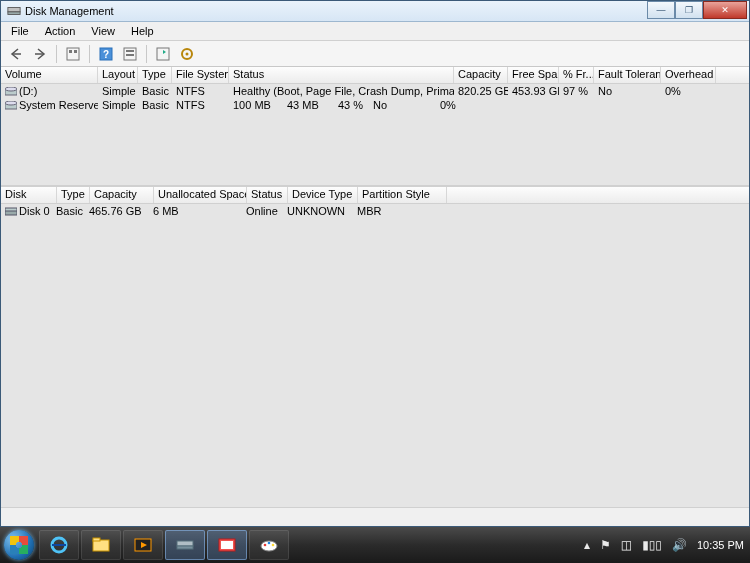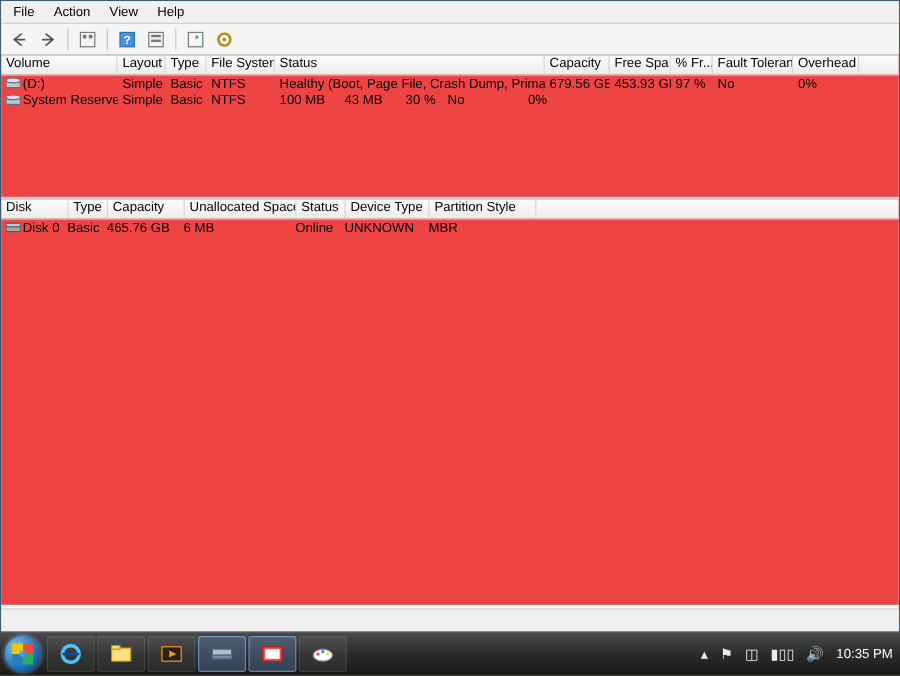--- a/index.html
+++ b/index.html
@@ -9,21 +9,21 @@
   .titlebar .icon { width:14px; height:14px; margin:0 4px; }
   .titlebar .title { font-size:11px; color:#000; flex:1; }
   .winctrls { display:flex; gap:0; height:18px; margin-top:-2px;}
   .winbtn { width:28px; height:18px; border:1px solid #6b8aa8; background:linear-gradient(#f4f8fc,#d1e1ef); display:flex; align-items:center; justify-content:center; font-size:9px; color:#30506e; cursor:default;}
   .winbtn.close { background:linear-gradient(#e9a39a,#c0392b); color:#fff; border-color:#8a2a20; width:44px;}
   .menubar { height:19px; background:#f0f0f0; border-bottom:1px solid #d0d0d0; display:flex; align-items:center; padding:0 2px; font-size:11px;text-align:right;}
   .menubar span { padding:2px 8px; cursor:default;}
   .toolbar { height:26px; background:#f5f5f5; border-bottom:1px solid #c8c8c8; display:flex; align-items:center; padding:0 4px; gap:2px;}
   .tbtn { width:22px; height:22px; display:flex; align-items:center; justify-content:center; border:1px solid transparent; cursor:default;}
   .tsep { width:1px; height:18px; background:#c8c8c8; margin:0 3px;}
-  .pane { background:#ef4444; overflow:hidden; }
+  .pane { background:#e5e5e5; overflow:hidden; }
   .pane.top { height:120px; border-bottom:2px solid #d0d0d0;}
   .pane.bottom { height:338px; }
   .colhdr { height:17px; display:flex; background:linear-gradient(#fdfdfd,#ececec); border-bottom:1px solid #d0d0d0; font-size:11px;}
   .colhdr div { border-right:1px solid #d7d7d7; padding:1px 4px; overflow:hidden; white-space:nowrap; cursor:default; color:#000;}
   .rows { font-size:11px; }
   .row { display:flex; height:14px; align-items:center;}
   .row div { padding:0 4px; overflow:hidden; white-space:nowrap; text-overflow:clip;}
   .diskicon { width:12px; height:10px; display:inline-block; margin-right:2px; vertical-align:middle;}
   .statusbar { position:absolute; bottom:0; left:0; right:0; height:19px; background:#f0f0f0; border-top:1px solid #d0d0d0;}
   .taskbar { position:absolute; bottom:0; left:0; width:750px; height:36px; background:linear-gradient(#4a4a4a 0%,#2b2b2b 50%,#1a1a1a 100%); display:flex; align-items:center;}
@@ -35,20 +35,34 @@
   .tbitem { width:40px; height:30px; margin:0 1px; border-radius:2px; display:flex; align-items:center; justify-content:center; background:rgba(255,255,255,0.06); border:1px solid rgba(255,255,255,0.1);}
   .tbitem.active { background:rgba(120,180,255,0.25); border-color:rgba(150,200,255,.5);}
   .tray { margin-left:auto; display:flex; align-items:center; gap:10px; padding:0 6px; color:#fff; font-size:11px;}
   .tray .glyph { font-size:12px; opacity:.9;}
   svg { display:block; }
 </style>
 </head>
 <body>
 
 <div class="window">
+  <div class="titlebar">
+    <span class="icon">
+      <svg viewBox="0 0 16 16" width="14" height="14">
+          <rect x="1" y="4" width="14" height="5" fill="#c0c0c0" stroke="#555"></rect>
+          <rect x="1" y="9" width="14" height="3" fill="#9aa" stroke="#555"></rect>
+        </svg>
+    </span>
+    <span class="title">Disk Management</span>
+    <div class="winctrls">
+      <div class="winbtn">—</div>
+      <div class="winbtn">❐</div>
+      <div class="winbtn close">✕</div>
+    </div>
+  </div>
 
   <div class="menubar">
     <span>File</span>
     <span>Action</span>
     <span>View</span>
     <span>Help</span>
   </div>
 
   <div class="toolbar">
     <div class="tbtn">
@@ -116,37 +130,37 @@
     <div class="rows">
       <div class="row">
         <div style="width:97px"><span class="diskicon"><svg width="12" height="10" viewBox="0 0 12 10">
                 <rect x="0" y="2" width="12" height="6" fill="#bcc" stroke="#667"></rect>
                 <ellipse cx="6" cy="2" rx="6" ry="2" fill="#dde" stroke="#667"></ellipse>
               </svg></span><span>(D:)</span></div>
         <div style="width:40px">Simple</div>
         <div style="width:34px">Basic</div>
         <div style="width:57px">NTFS</div>
         <div style="width:225px">Healthy (Boot, Page File, Crash Dump, Primary Partition)</div>
-        <div style="width:54px">679.56 GB</div>
+        <div style="width:54px">820.25 GB</div>
         <div style="width:51px">453.93 GB</div>
         <div style="width:35px">97 %</div>
         <div style="width:67px">No</div>
         <div style="width:55px">0%</div>
       </div>
       <div class="row">
         <div style="width:97px"><span class="diskicon"><svg width="12" height="10" viewBox="0 0 12 10">
                 <rect x="0" y="2" width="12" height="6" fill="#bcc" stroke="#667"></rect>
                 <ellipse cx="6" cy="2" rx="6" ry="2" fill="#dde" stroke="#667"></ellipse>
               </svg></span><span>System Reserved (C:)</span></div>
         <div style="width:40px">Simple</div>
         <div style="width:34px">Basic</div>
         <div style="width:57px">NTFS</div>
         <div style="width:54px">100 MB</div>
         <div style="width:51px">43 MB</div>
-        <div style="width:35px">30 %</div>
+        <div style="width:35px">43 %</div>
         <div style="width:67px">No</div>
         <div style="width:55px">0%</div>
       </div>
     </div>
   </div>
 
   <div class="pane bottom">
     <div class="colhdr">
       <div style="width:56px">Disk</div>
       <div style="width:33px">Type</div>

